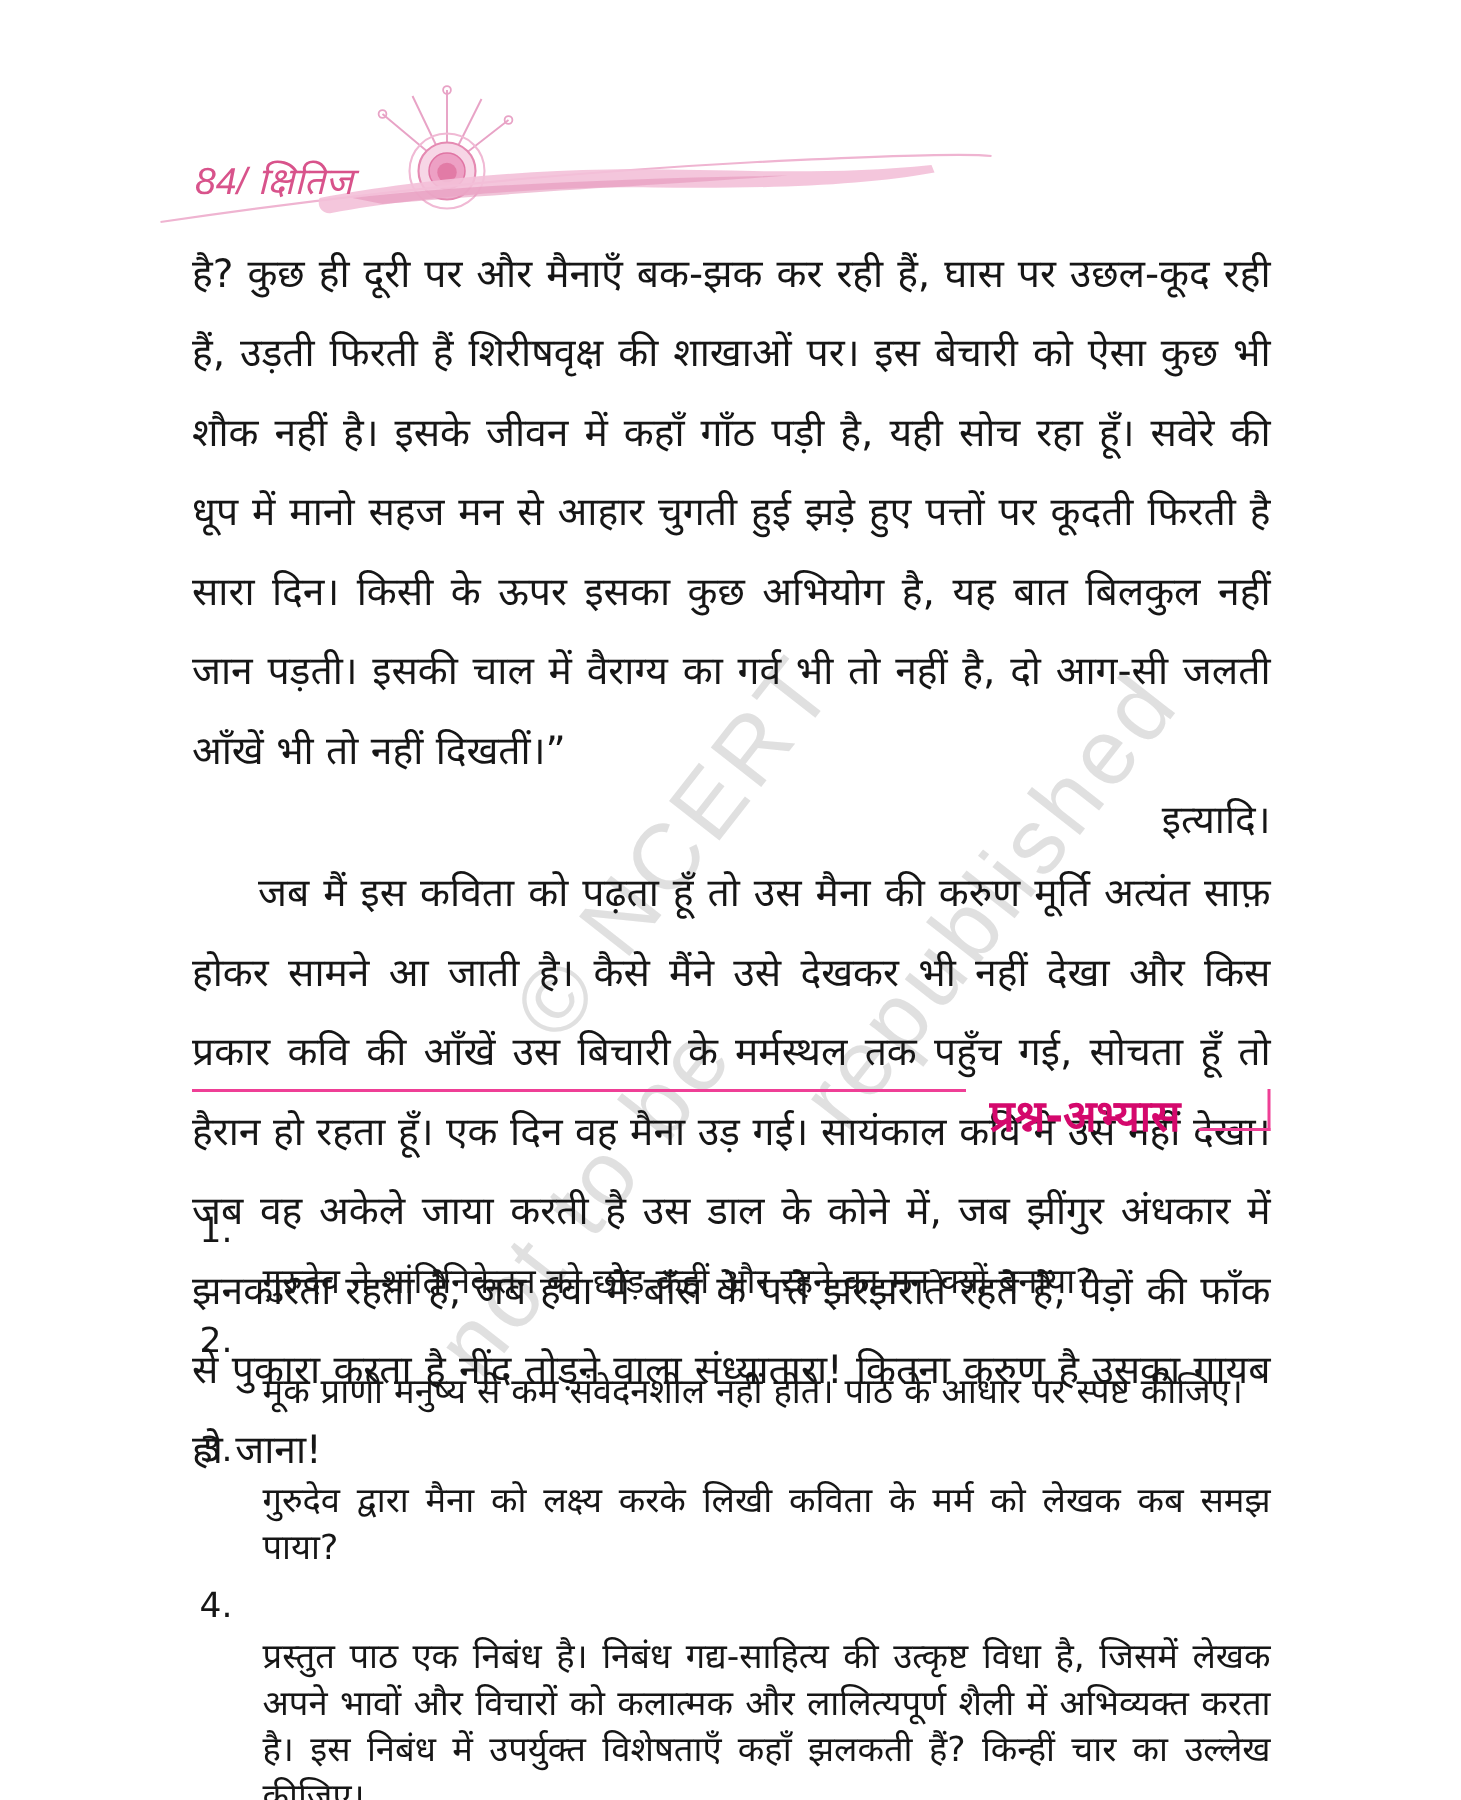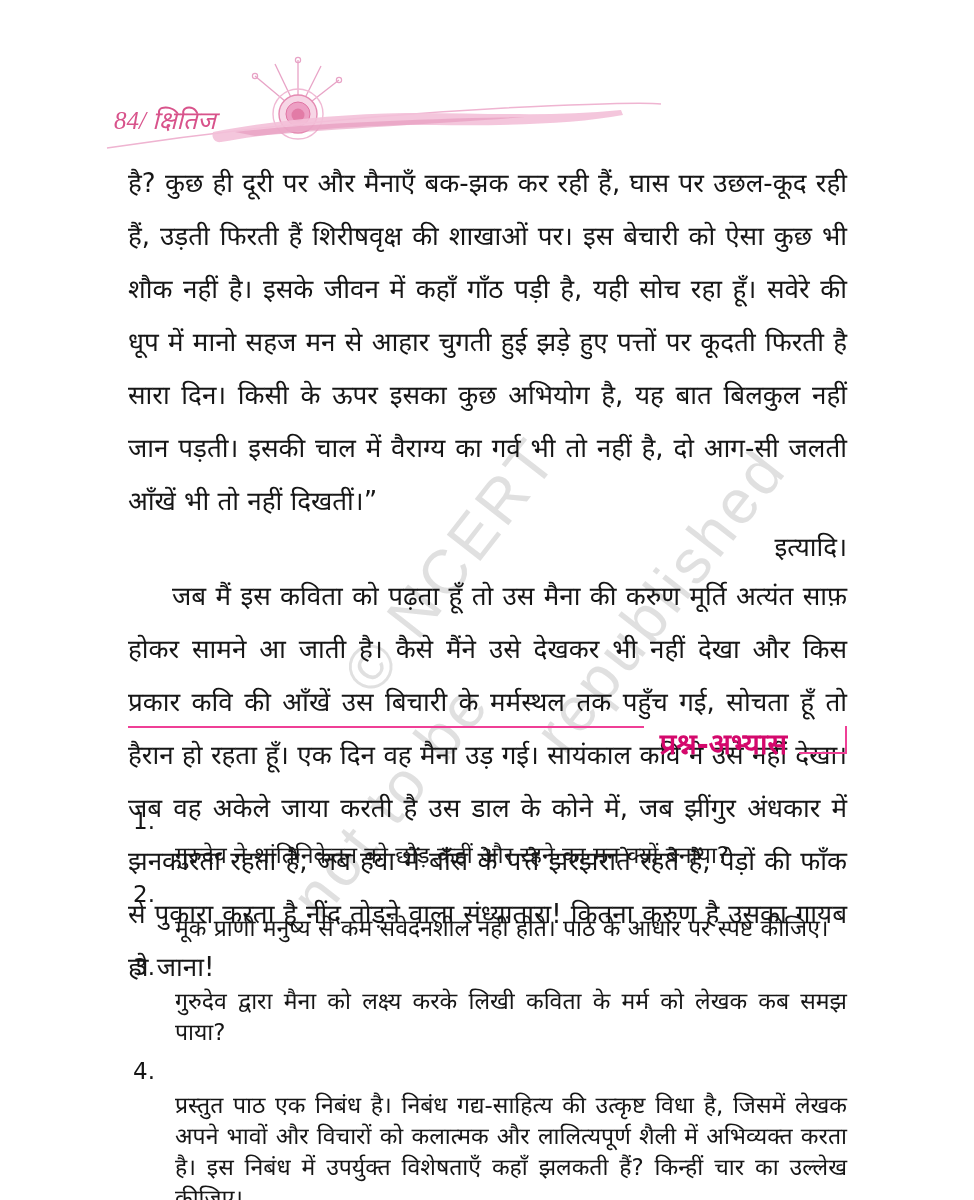--- a/index.html
+++ b/index.html
@@ -26,22 +26,22 @@
     transform:translate(-50%,-50%) rotate(-52deg);
     user-select:none;
   }
   .wm1 { left:450px; top:565px; }
   .wm2 { left:390px; top:800px; }
   .wm3 { left:660px; top:600px; }
 
   
   .deco-svg { position:absolute; left:105px; top:52px; z-index:1; }
   .folio {
-    position:absolute; left:114px; top:102px; z-index:2;
-    font-family:Liberation Serif, serif;
+    position:absolute; left:130px; top:102px; z-index:2;
+    font-family:Liberation Sans, sans-serif;
     font-style:italic;
     font-size:25px;
     color:#d8538b;
     white-space:nowrap;
   }
 
   
   .text-block {
     position:absolute; left:128px; top:157px; width:719px; z-index:2;
   }

